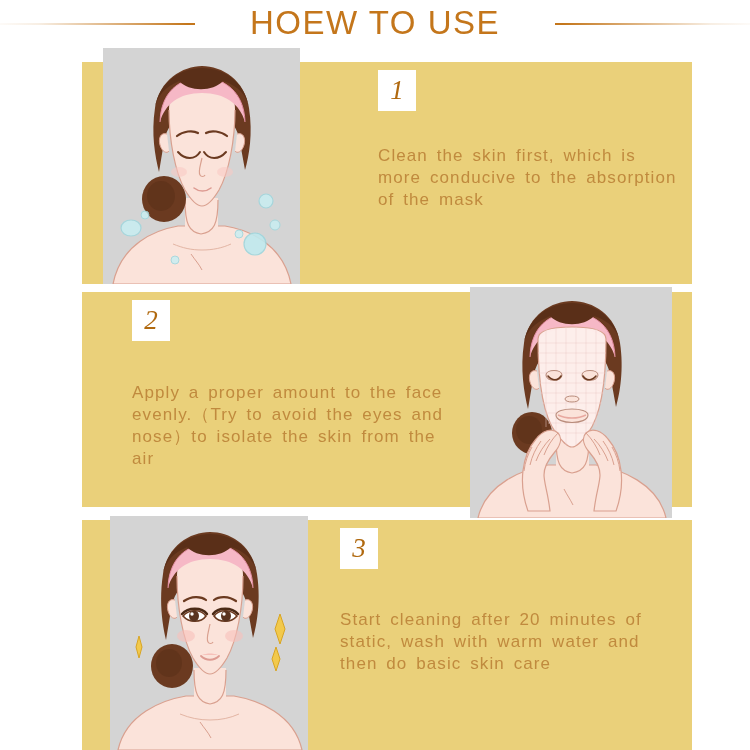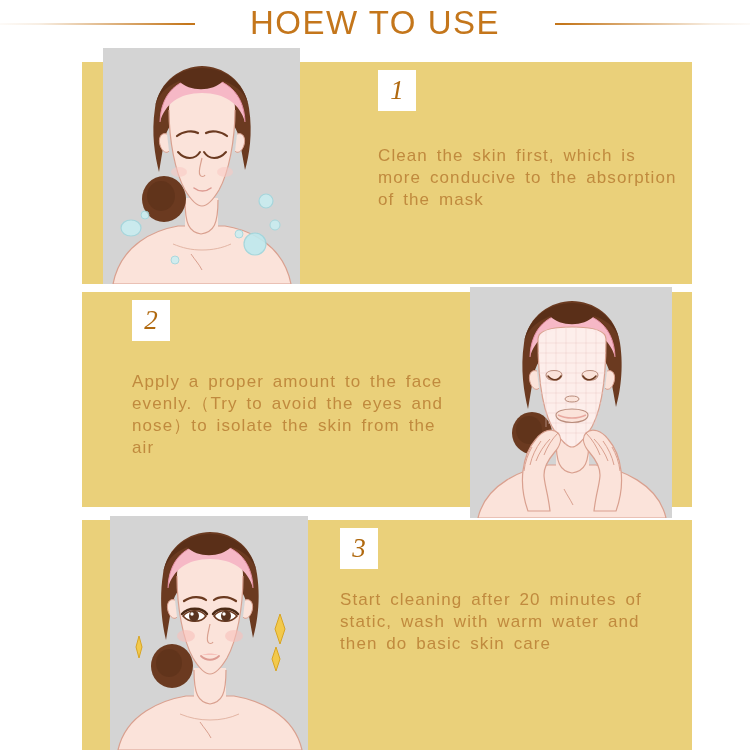--- a/index.html
+++ b/index.html
@@ -70,22 +70,22 @@
   .step-text{
     margin-top:34px;
     font-family:Liberation Sans, sans-serif;
     font-size:17px;
     line-height:22px;
     color:#c08a3e;
     letter-spacing:1.1px;
     word-spacing:3px;
     font-weight:400;
   }
-  #body2 .step-text{margin-top:30px;}
-  #body3 .step-text{margin-top:20px;}
+  #body2 .step-text{margin-top:41px;}
+  #body3 .step-text{margin-top:40px;}
   .step-block{position:absolute;}
 
   
   .ill{position:absolute;left:0;top:0;width:100%;height:100%;}
 </style>
 </head>
 <body>
 
 <div class="header">
   <div class="rule rule-left"></div>

